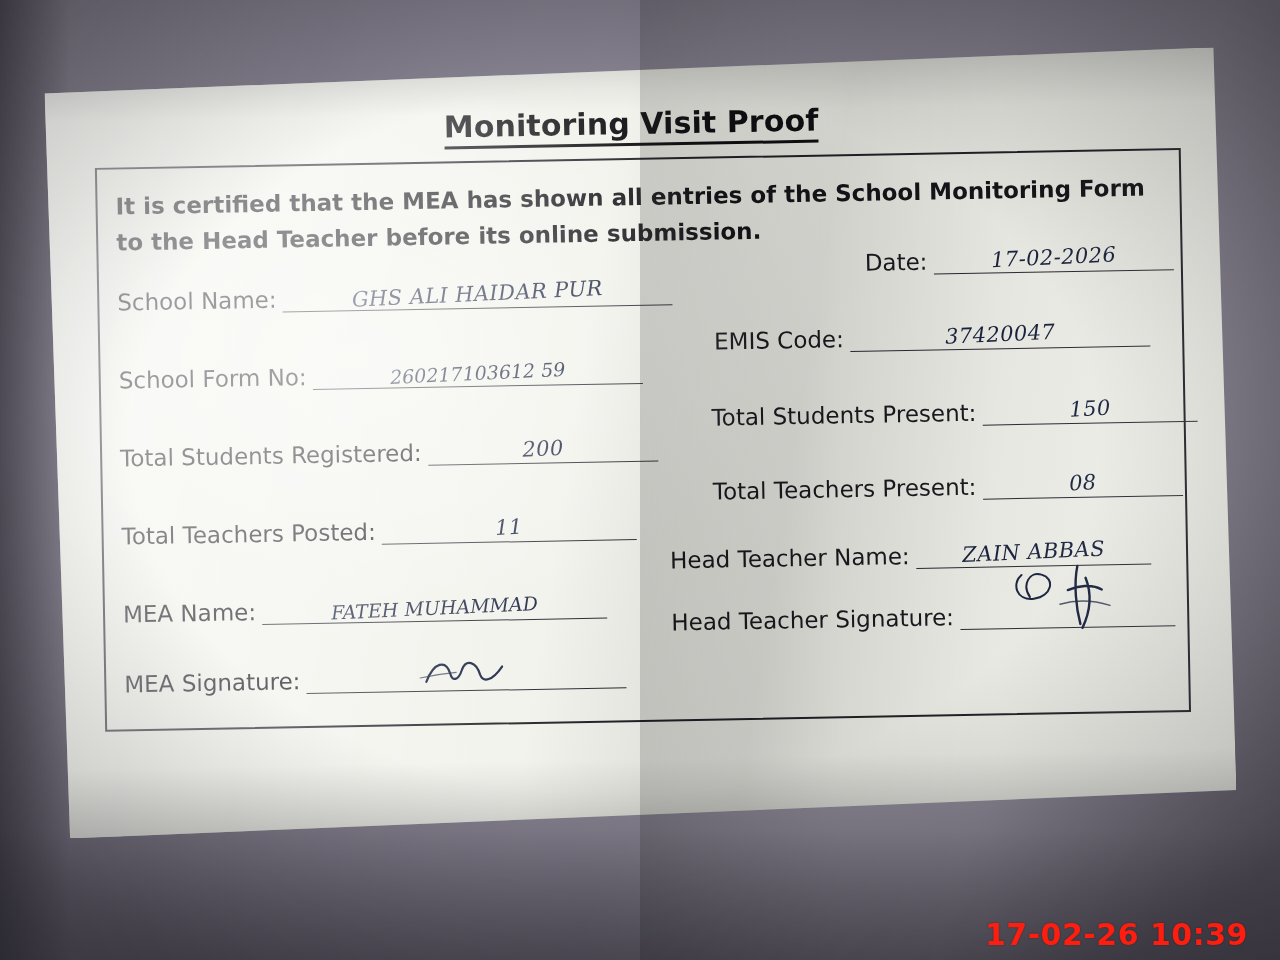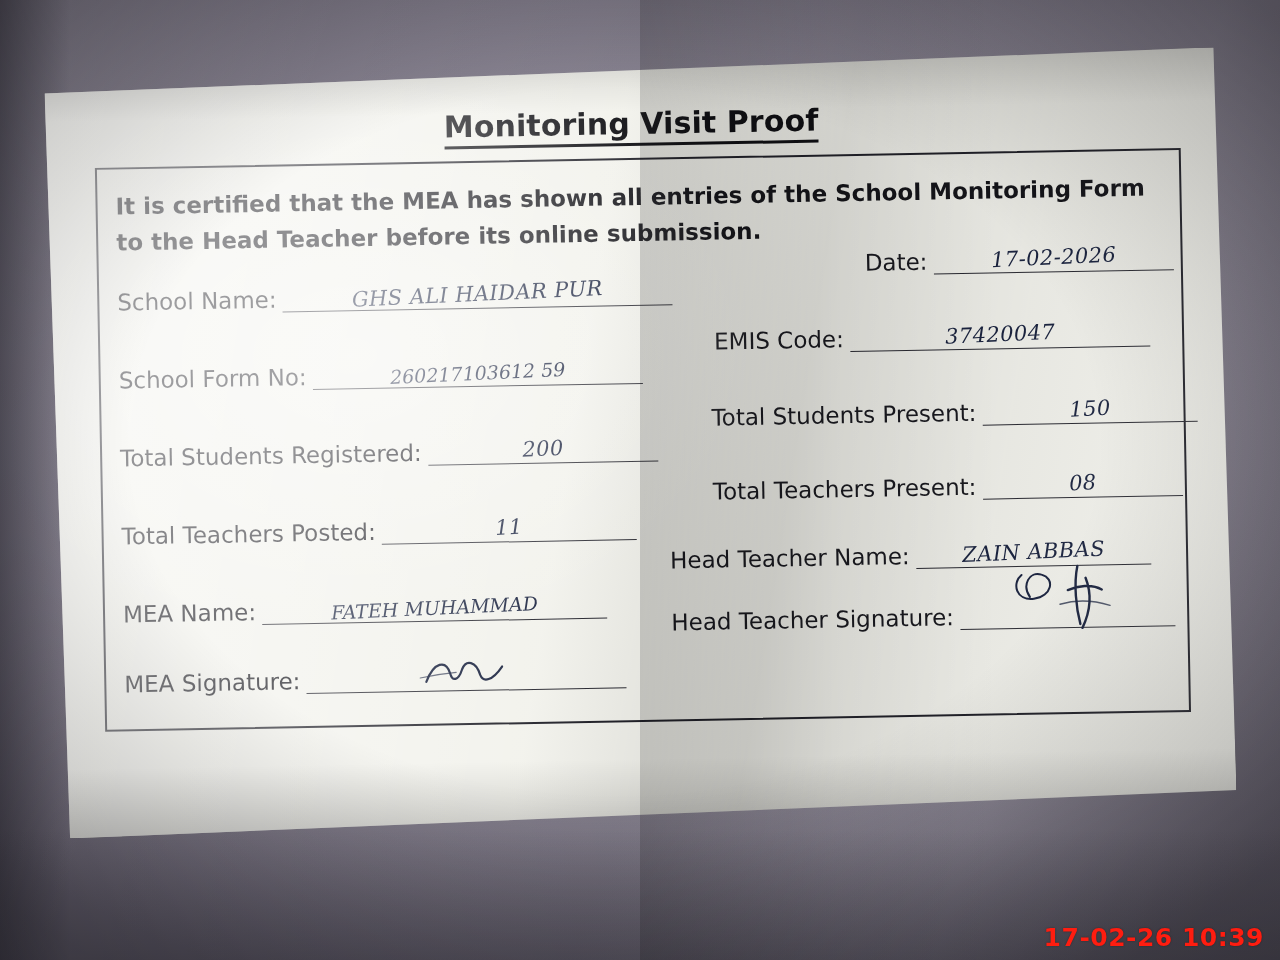--- a/index.html
+++ b/index.html
@@ -181,24 +181,24 @@
   }
   .photo-vignette {
     position: absolute;
     inset: 0;
     background: radial-gradient(ellipse 880px 640px at 48% 46%, rgba(0,0,0,0) 55%, rgba(0,0,0,0.28) 100%);
     pointer-events: none;
   }
 
   #timestamp {
     position: absolute;
-    right: 16px;
+    right: 32px;
     bottom: 8px;
     font-family: "DejaVu Sans", sans-serif;
-    font-size: 25px;
+    font-size: 30px;
     font-weight: 700;
     color: #ff1d10;
     letter-spacing: 0.5px;
     text-shadow: 0 0 2px rgba(0,0,0,0.35);
   }
 </style>
 </head>
 <body>
 
 <div id="photo">

